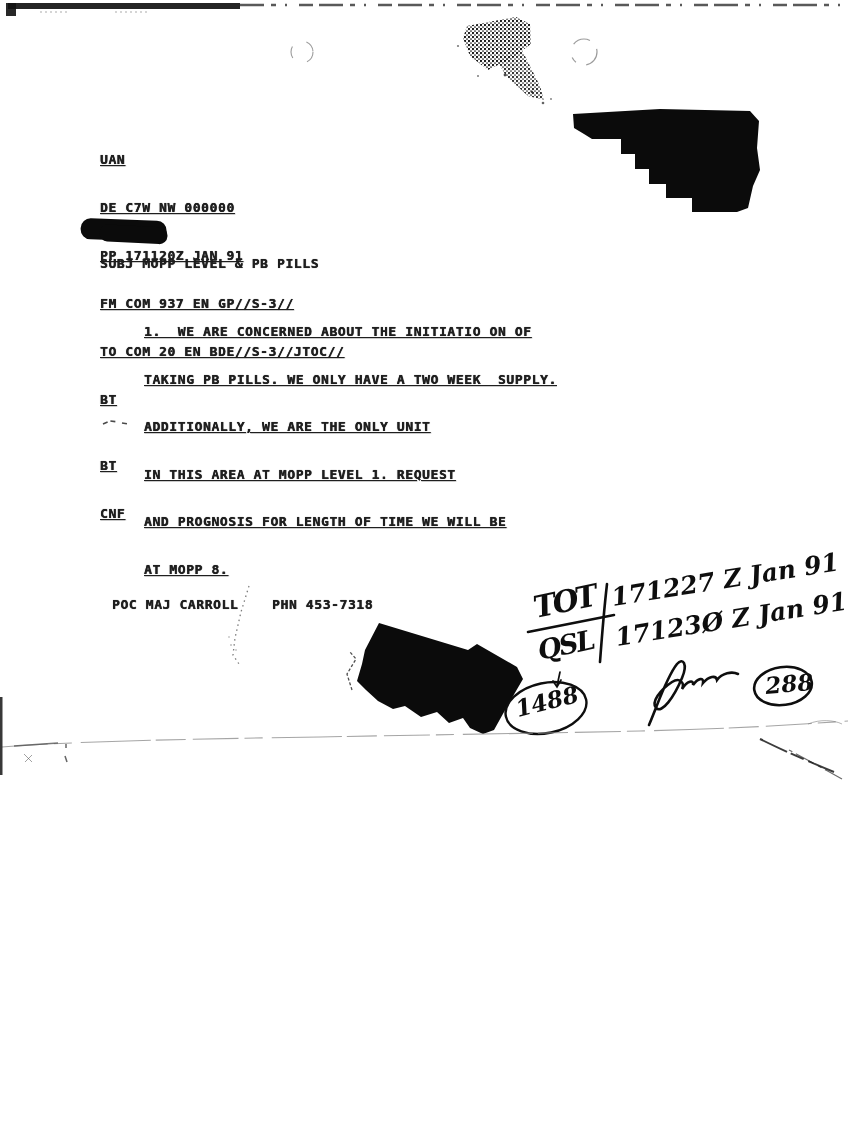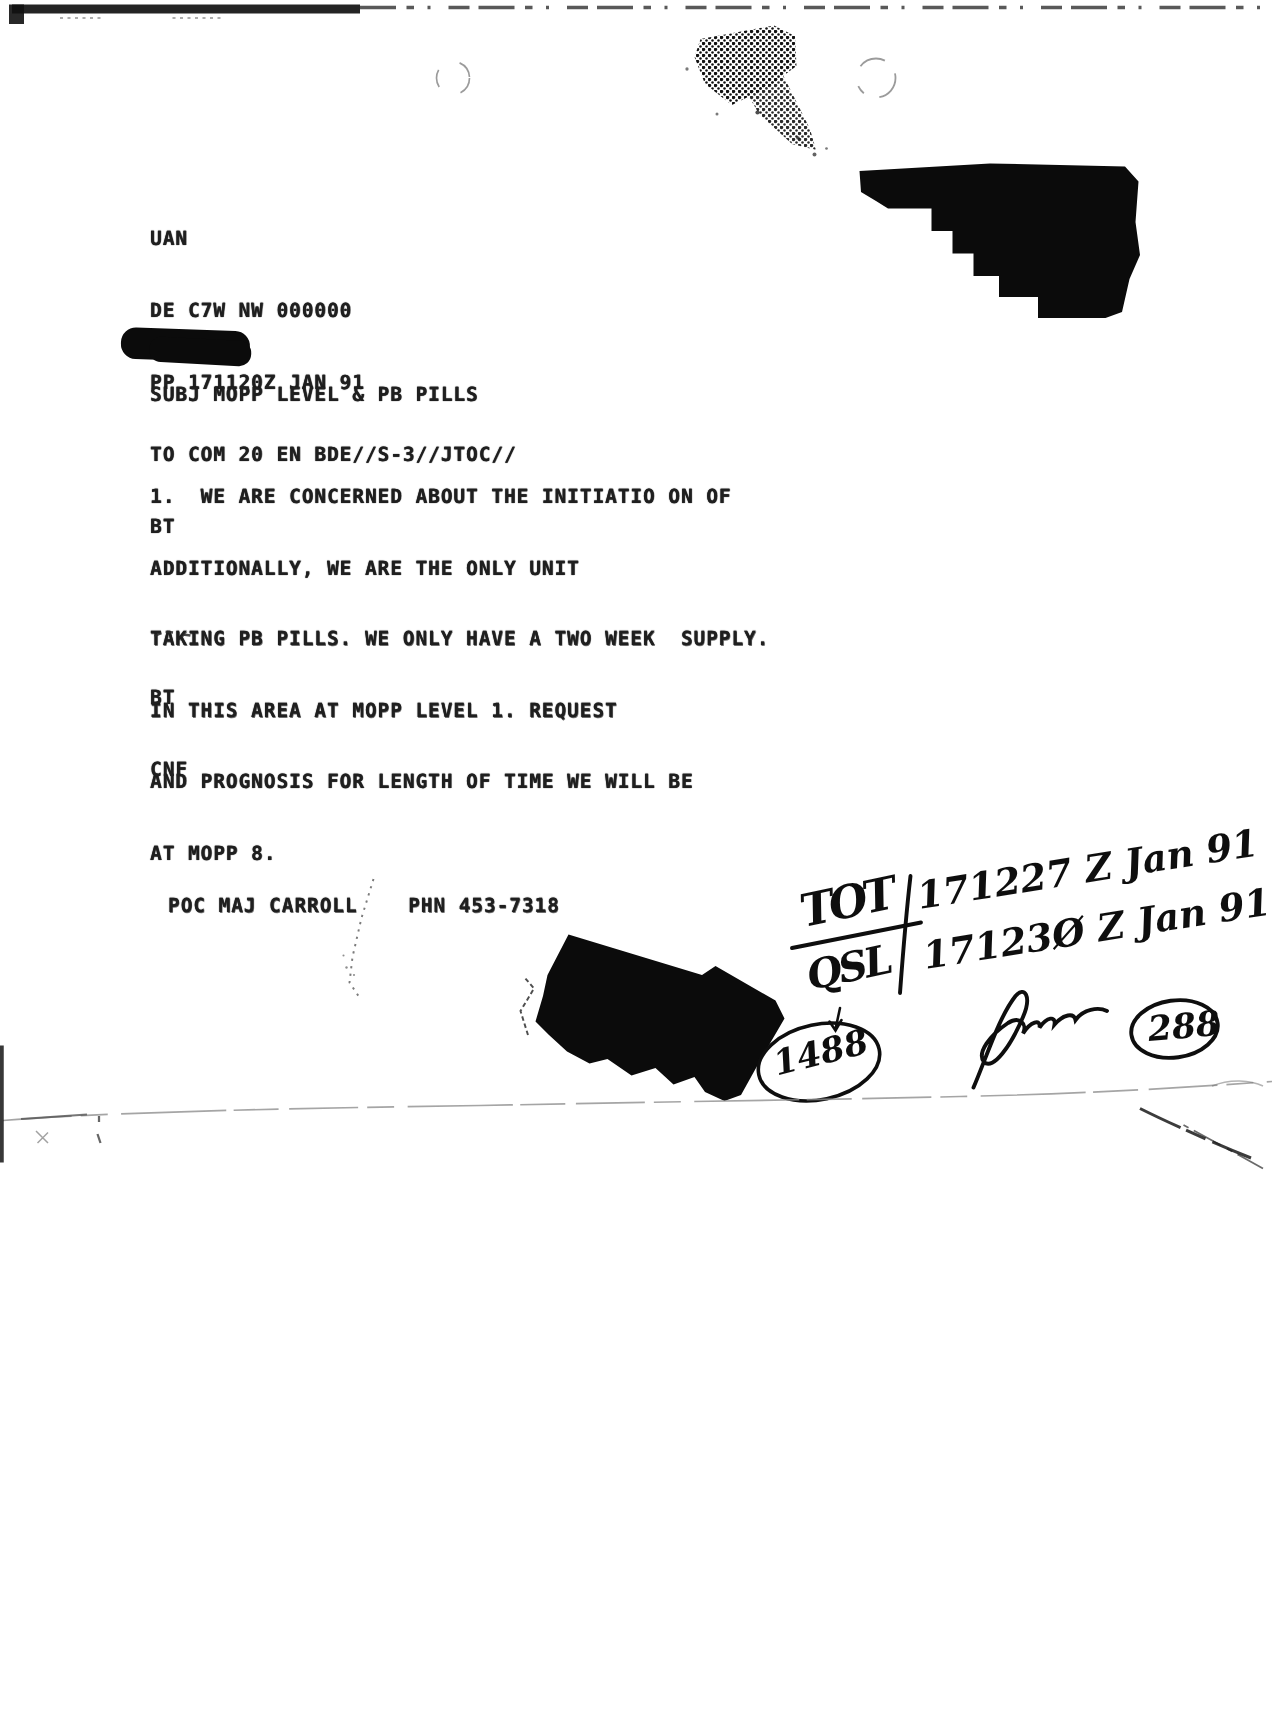--- a/index.html
+++ b/index.html
@@ -6,44 +6,45 @@
   #scan{
     position:relative;width:848px;height:1144px;background:#ffffff;
     overflow:hidden;font-family:"DejaVu Sans Mono","Liberation Mono",monospace;
   }
   .tt{
     position:absolute;color:#1f1f1f;font-size:13px;font-weight:bold;
     letter-spacing:0.6px;white-space:pre;
     text-shadow:0 0 0.7px #1a1a1a, 0.4px 0.4px 0 rgba(10,10,10,0.55);
     filter:blur(0.22px);
   }
-  .tt div{height:18px;line-height:18px;}
-  .body-block div{height:17.6px;line-height:17.6px;}
+  .tt div{height:18px;line-height:18px;text-decoration:underline;}
+  .body-block div{height:17.6px;line-height:17.6px;margin-left:44px;}
   svg.overlay{position:absolute;left:0;top:0;width:848px;height:1144px;pointer-events:none;}
   .hw{font-family:"DejaVu Serif","Liberation Serif",serif;font-style:italic;font-weight:bold;fill:#0e0e0e;}
 </style>
 </head>
 <body>
 
 <div id="scan">
 
   <div class="tt" style="left:100px;top:121px;">
     <div>UAN</div>
     <div>DE C7W NW 000000</div>
     <div>PP 171120Z JAN 91</div>
+    <div>FM COM 937 EN GP//S-3//</div>
     <div>TO COM 20 EN BDE//S-3//JTOC//</div>
     <div>BT</div>
   </div>
 
   <div class="tt" style="left:100px;top:256px;text-align:right;">SUBJ MOPP LEVEL &amp; PB PILLS</div>
 
   <div class="tt body-block" style="left:100px;top:293px;">
     <div>1.  WE ARE CONCERNED ABOUT THE INITIATIO ON OF</div>
+    <div>TAKING PB PILLS. WE ONLY HAVE A TWO WEEK  SUPPLY.</div>
     <div>ADDITIONALLY, WE ARE THE ONLY UNIT</div>
-    <div>TAKING PB PILLS. WE ONLY HAVE A TWO WEEK  SUPPLY.</div>
     <div>IN THIS AREA AT MOPP LEVEL 1. REQUEST</div>
     <div>AND PROGNOSIS FOR LENGTH OF TIME WE WILL BE</div>
     <div>AT MOPP 8.</div>
   </div>
 
   <div class="tt" style="left:100px;top:427px;">
     <div>BT</div>
     <div>CNF</div>
   </div>
 

